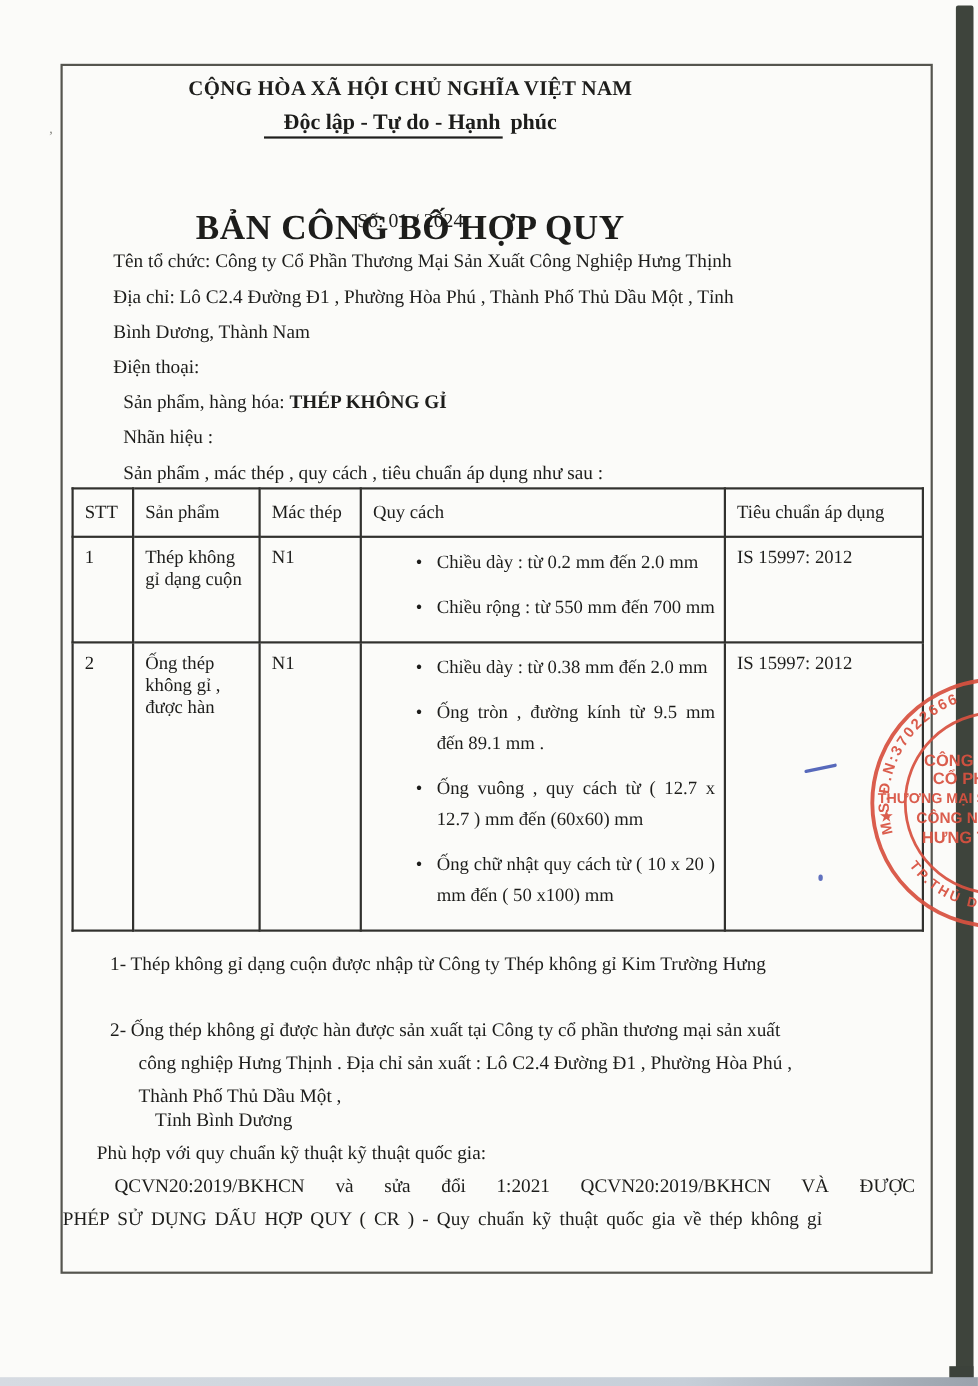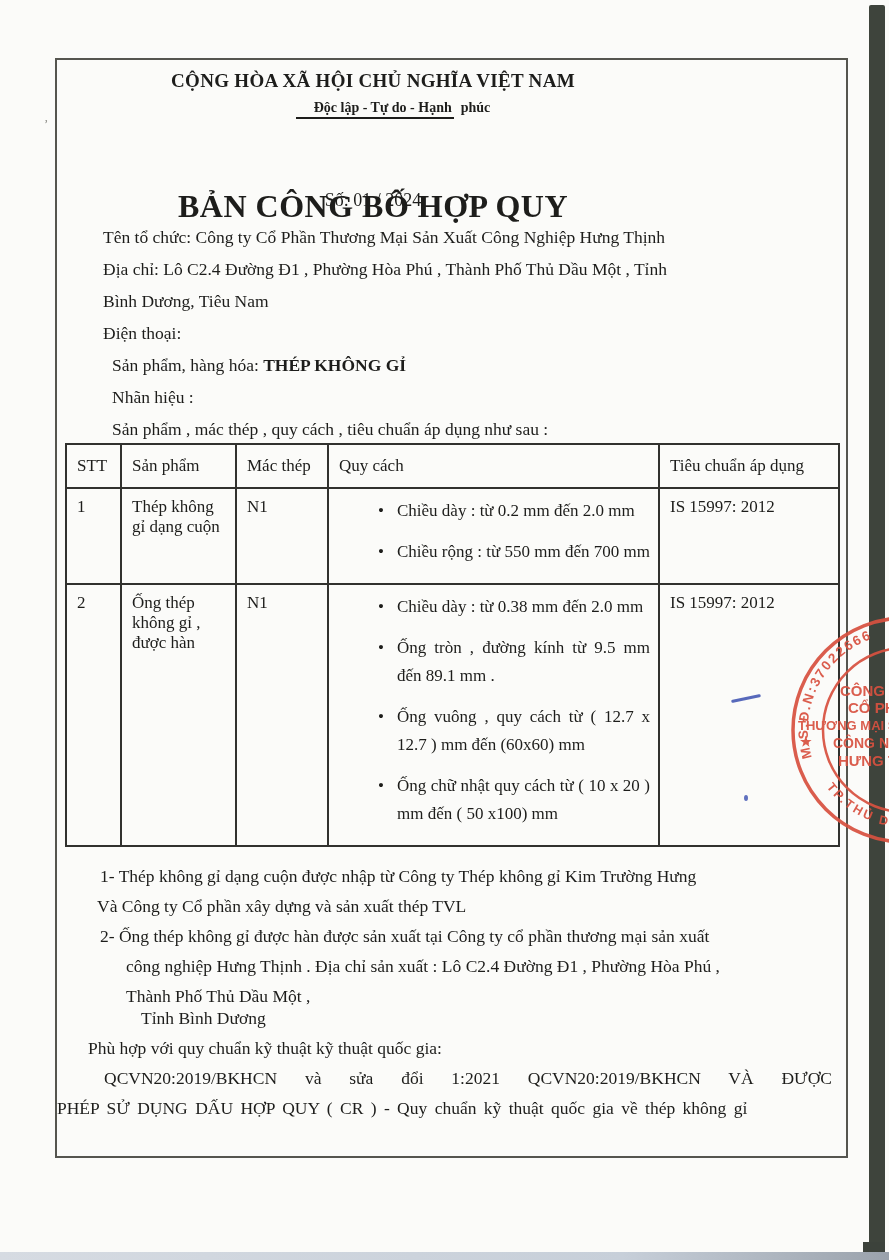--- a/index.html
+++ b/index.html
@@ -14,21 +14,21 @@
   
   .edge-right{position:absolute;left:869px;top:5px;width:16px;height:1249px;background:#3e443c;border-radius:2px;}
   .edge-bottom{position:absolute;left:0;top:1252px;width:889px;height:8px;background:linear-gradient(90deg,#d6dbe2,#c7cfd9 70%,#9aa2ac);}
   .corner-mark{position:absolute;left:863px;top:1242px;width:22px;height:12px;background:#3c423b;}
   .page-border{
     position:absolute;left:55px;top:58px;width:789px;height:1096px;
     border:2px solid #55554f;background:transparent;
   }
   .center-head{position:absolute;left:55px;width:636px;text-align:center;}
   .nat-title{top:70px;font-size:19px;font-weight:bold;letter-spacing:.3px;}
-  .motto{top:100px;font-size:14px;font-weight:bold;margin-left:20px;}
+  .motto{top:100px;font-size:20px;font-weight:bold;}
   .motto .u{display:inline-block;border-bottom:2.5px solid #1d1d1b;padding:0 2px 1px 18px;}
   .motto .tail{margin-left:7px;}
   .doc-title{top:150px;font-size:32px;font-weight:bold;letter-spacing:.5px;margin-top:38px;}
   .doc-number{top:190px;font-size:18px;}
   .info{position:absolute;left:103px;top:221px;width:740px;font-size:17.5px;}
   .info .line{height:32px;line-height:32px;white-space:nowrap;}
   .info .ind{padding-left:9px;}
   .info b{font-weight:bold;text-align:center;}
   
   table.spec{
@@ -78,21 +78,21 @@
   <div class="center-head nat-title">CỘNG HÒA XÃ HỘI CHỦ NGHĨA VIỆT NAM</div>
   <div class="center-head motto">
     <span class="u">Độc lập - Tự do - Hạnh</span><span class="tail">phúc</span>
   </div>
   <div class="center-head doc-title">BẢN CÔNG BỐ HỢP QUY</div>
   <div class="center-head doc-number">Số: 01 / 2024</div>
 
   <div class="info">
     <div class="line">Tên tổ chức: Công ty Cổ Phần Thương Mại Sản Xuất Công Nghiệp Hưng Thịnh</div>
     <div class="line">Địa chỉ: Lô C2.4 Đường Đ1 , Phường Hòa Phú , Thành Phố Thủ Dầu Một , Tỉnh</div>
-    <div class="line">Bình Dương, Tiêu Nam</div>
+    <div class="line">Bình Dương, Thành Nam</div>
     <div class="line">Điện thoại:</div>
     <div class="line ind"><span>Sản phẩm, hàng hóa: </span><b>THÉP KHÔNG GỈ</b></div>
     <div class="line ind">Nhãn hiệu :</div>
     <div class="line ind">Sản phẩm , mác thép , quy cách , tiêu chuẩn áp dụng như sau :</div>
   </div>
 
   <table class="spec">
     <colgroup>
         <col class="c1">
         <col class="c2">
@@ -133,21 +133,20 @@
             <li>Ống vuông , quy cách từ ( 12.7 x 12.7 ) mm đến (60x60) mm</li>
             <li>Ống chữ nhật quy cách từ ( 10 x 20 ) mm đến ( 50 x100) mm</li>
           </ul>
         </td>
         <td>IS 15997: 2012</td>
       </tr>
     </tbody>
   </table>
 
   <div class="note" style="left:100px;top:866px;">1- Thép không gỉ dạng cuộn được nhập từ Công ty Thép không gỉ Kim Trường Hưng</div>
-  <div class="note" style="left:97px;top:896px;">Và Công ty Cổ phần xây dựng và sản xuất thép TVL</div>
   <div class="note" style="left:100px;top:926px;">2- Ống thép không gỉ được hàn được sản xuất tại Công ty cổ phần thương mại sản xuất</div>
   <div class="note" style="left:126px;top:956px;">công nghiệp Hưng Thịnh . Địa chỉ sản xuất : Lô C2.4 Đường Đ1 , Phường Hòa Phú ,</div>
   <div class="note" style="left:126px;top:986px;">Thành Phố Thủ Dầu Một ,</div>
   <div class="note" style="left:97px;top:1008px;margin-left:44px;">Tỉnh Bình Dương</div>
   <div class="note" style="left:88px;top:1038px;">Phù hợp với quy chuẩn kỹ thuật kỹ thuật quốc gia:</div>
   <div class="note just" style="left:104px;top:1068px;width:728px;">QCVN20:2019/BKHCN và sửa đổi 1:2021 QCVN20:2019/BKHCN VÀ ĐƯỢC</div>
   <div class="note" style="left:57px;top:1098px;word-spacing:3px;">PHÉP SỬ DỤNG DẤU HỢP QUY ( CR ) - Quy chuẩn kỹ thuật quốc gia về thép không gỉ</div>
 
   <div class="pen-dash"></div>
   <div class="pen-dot"></div>

